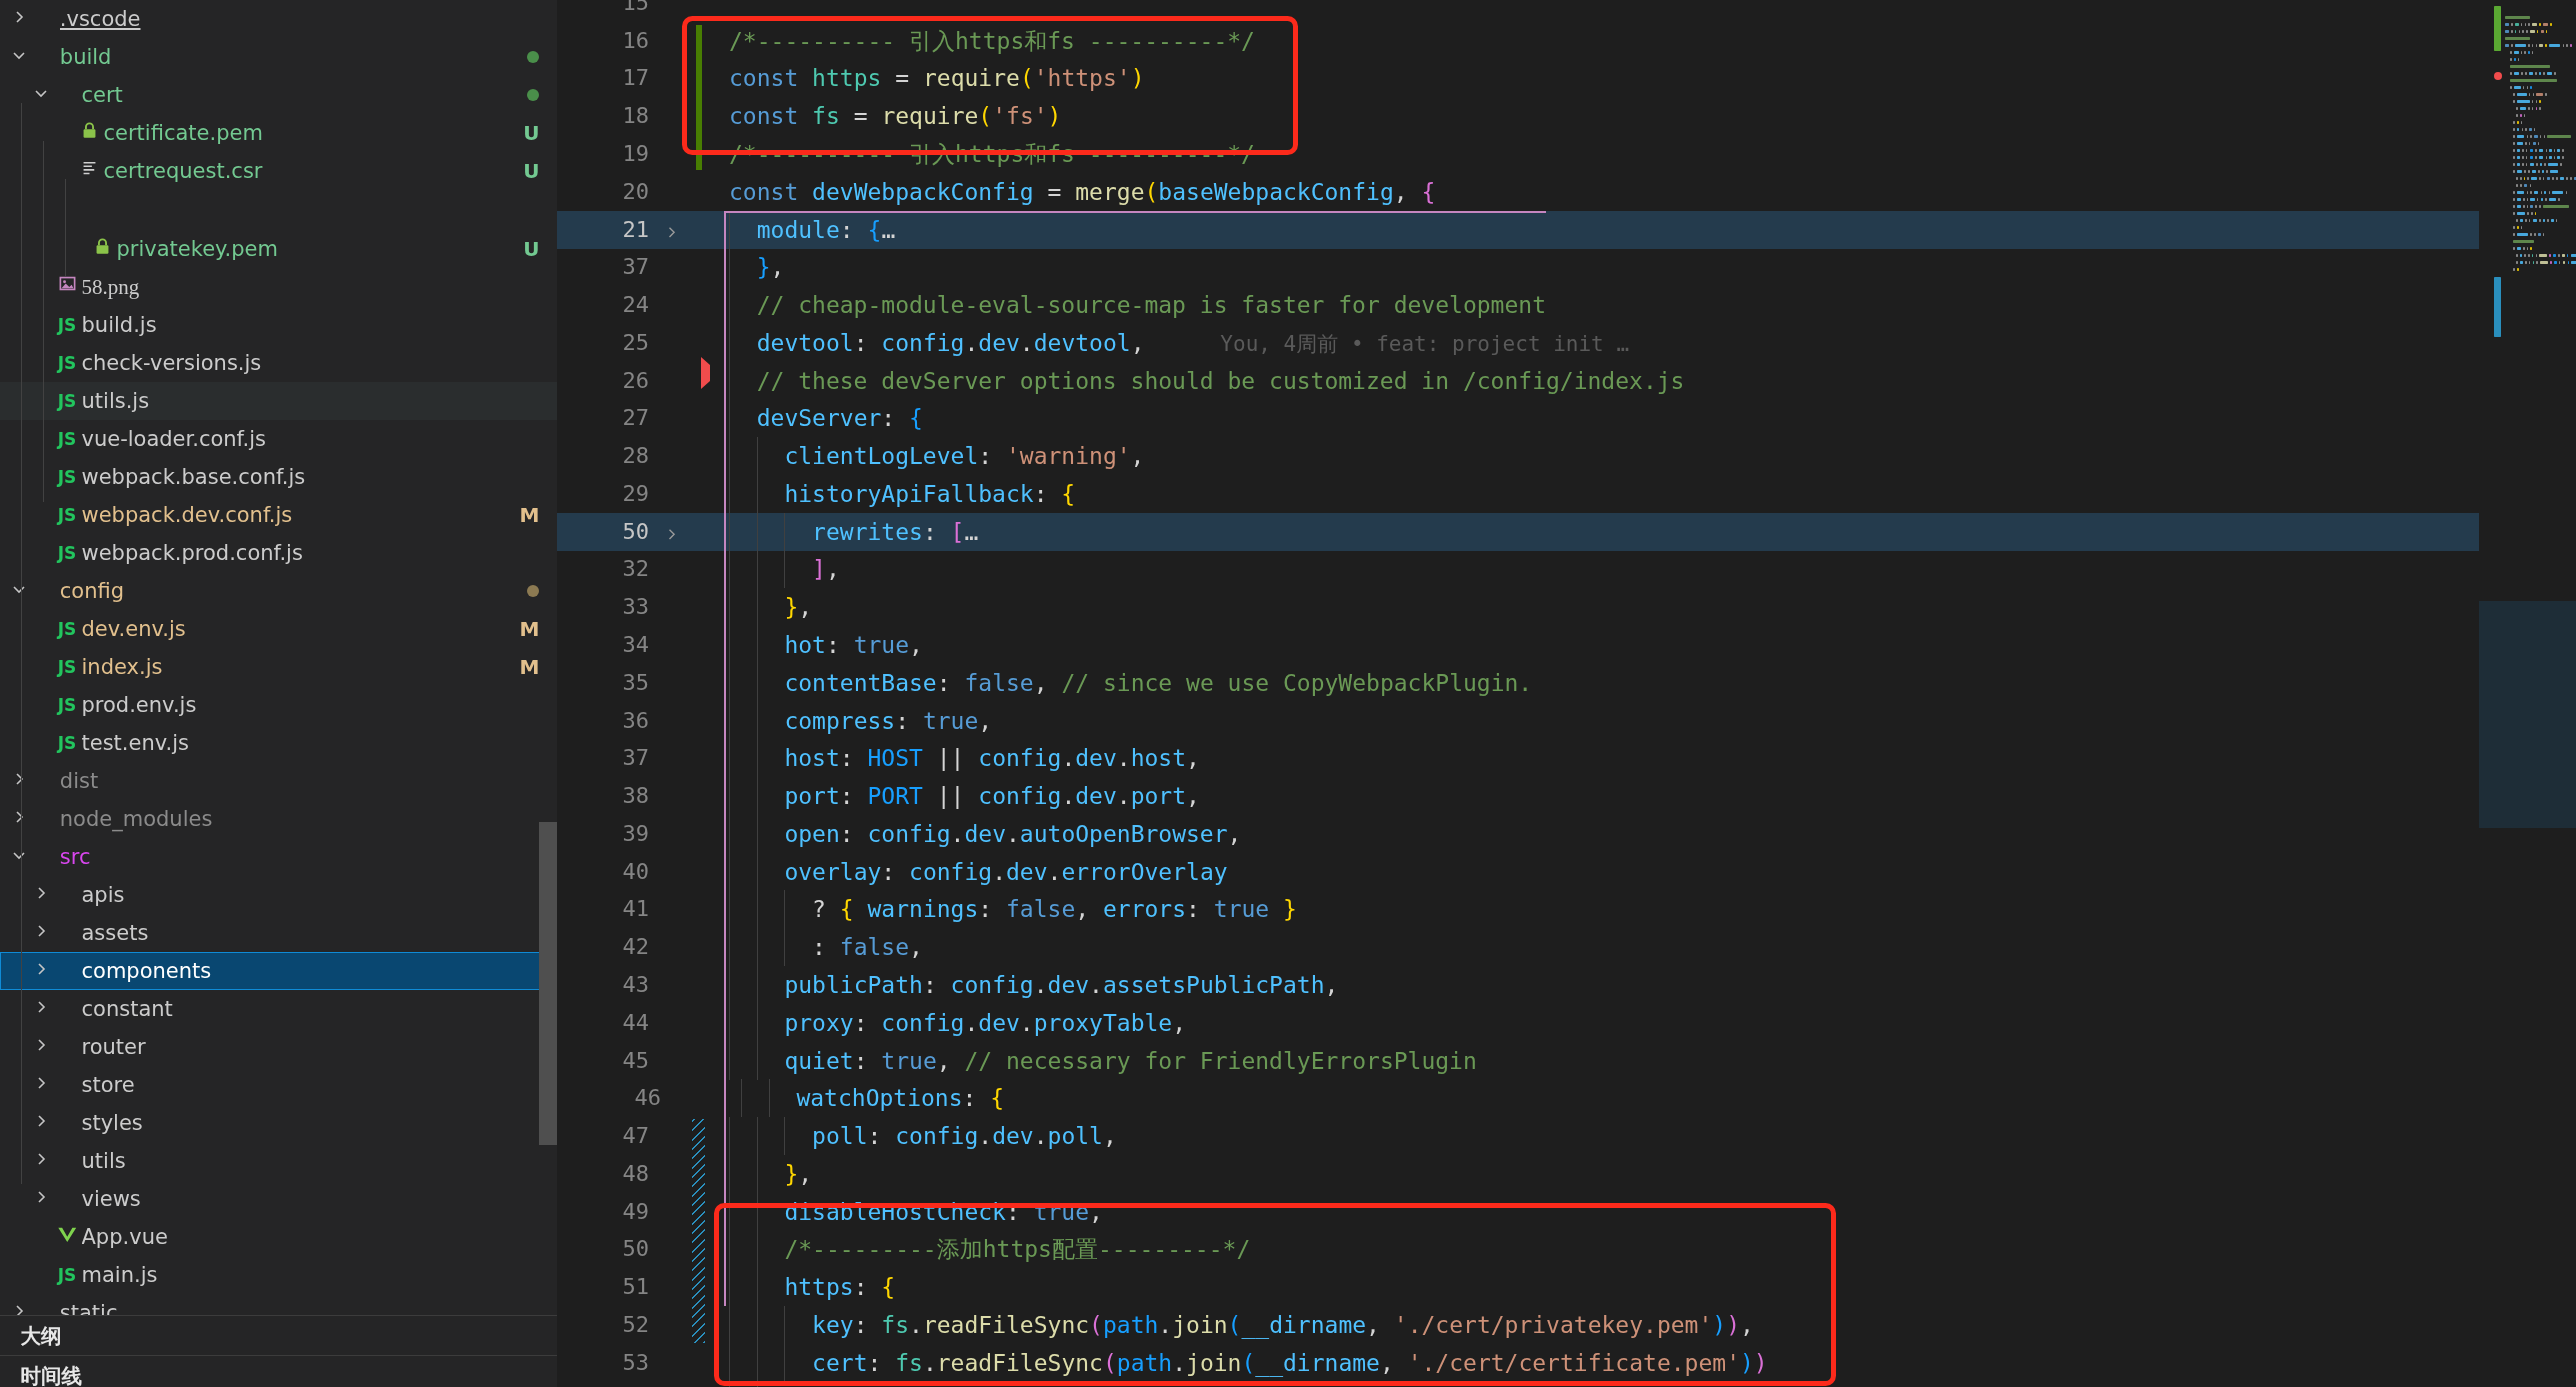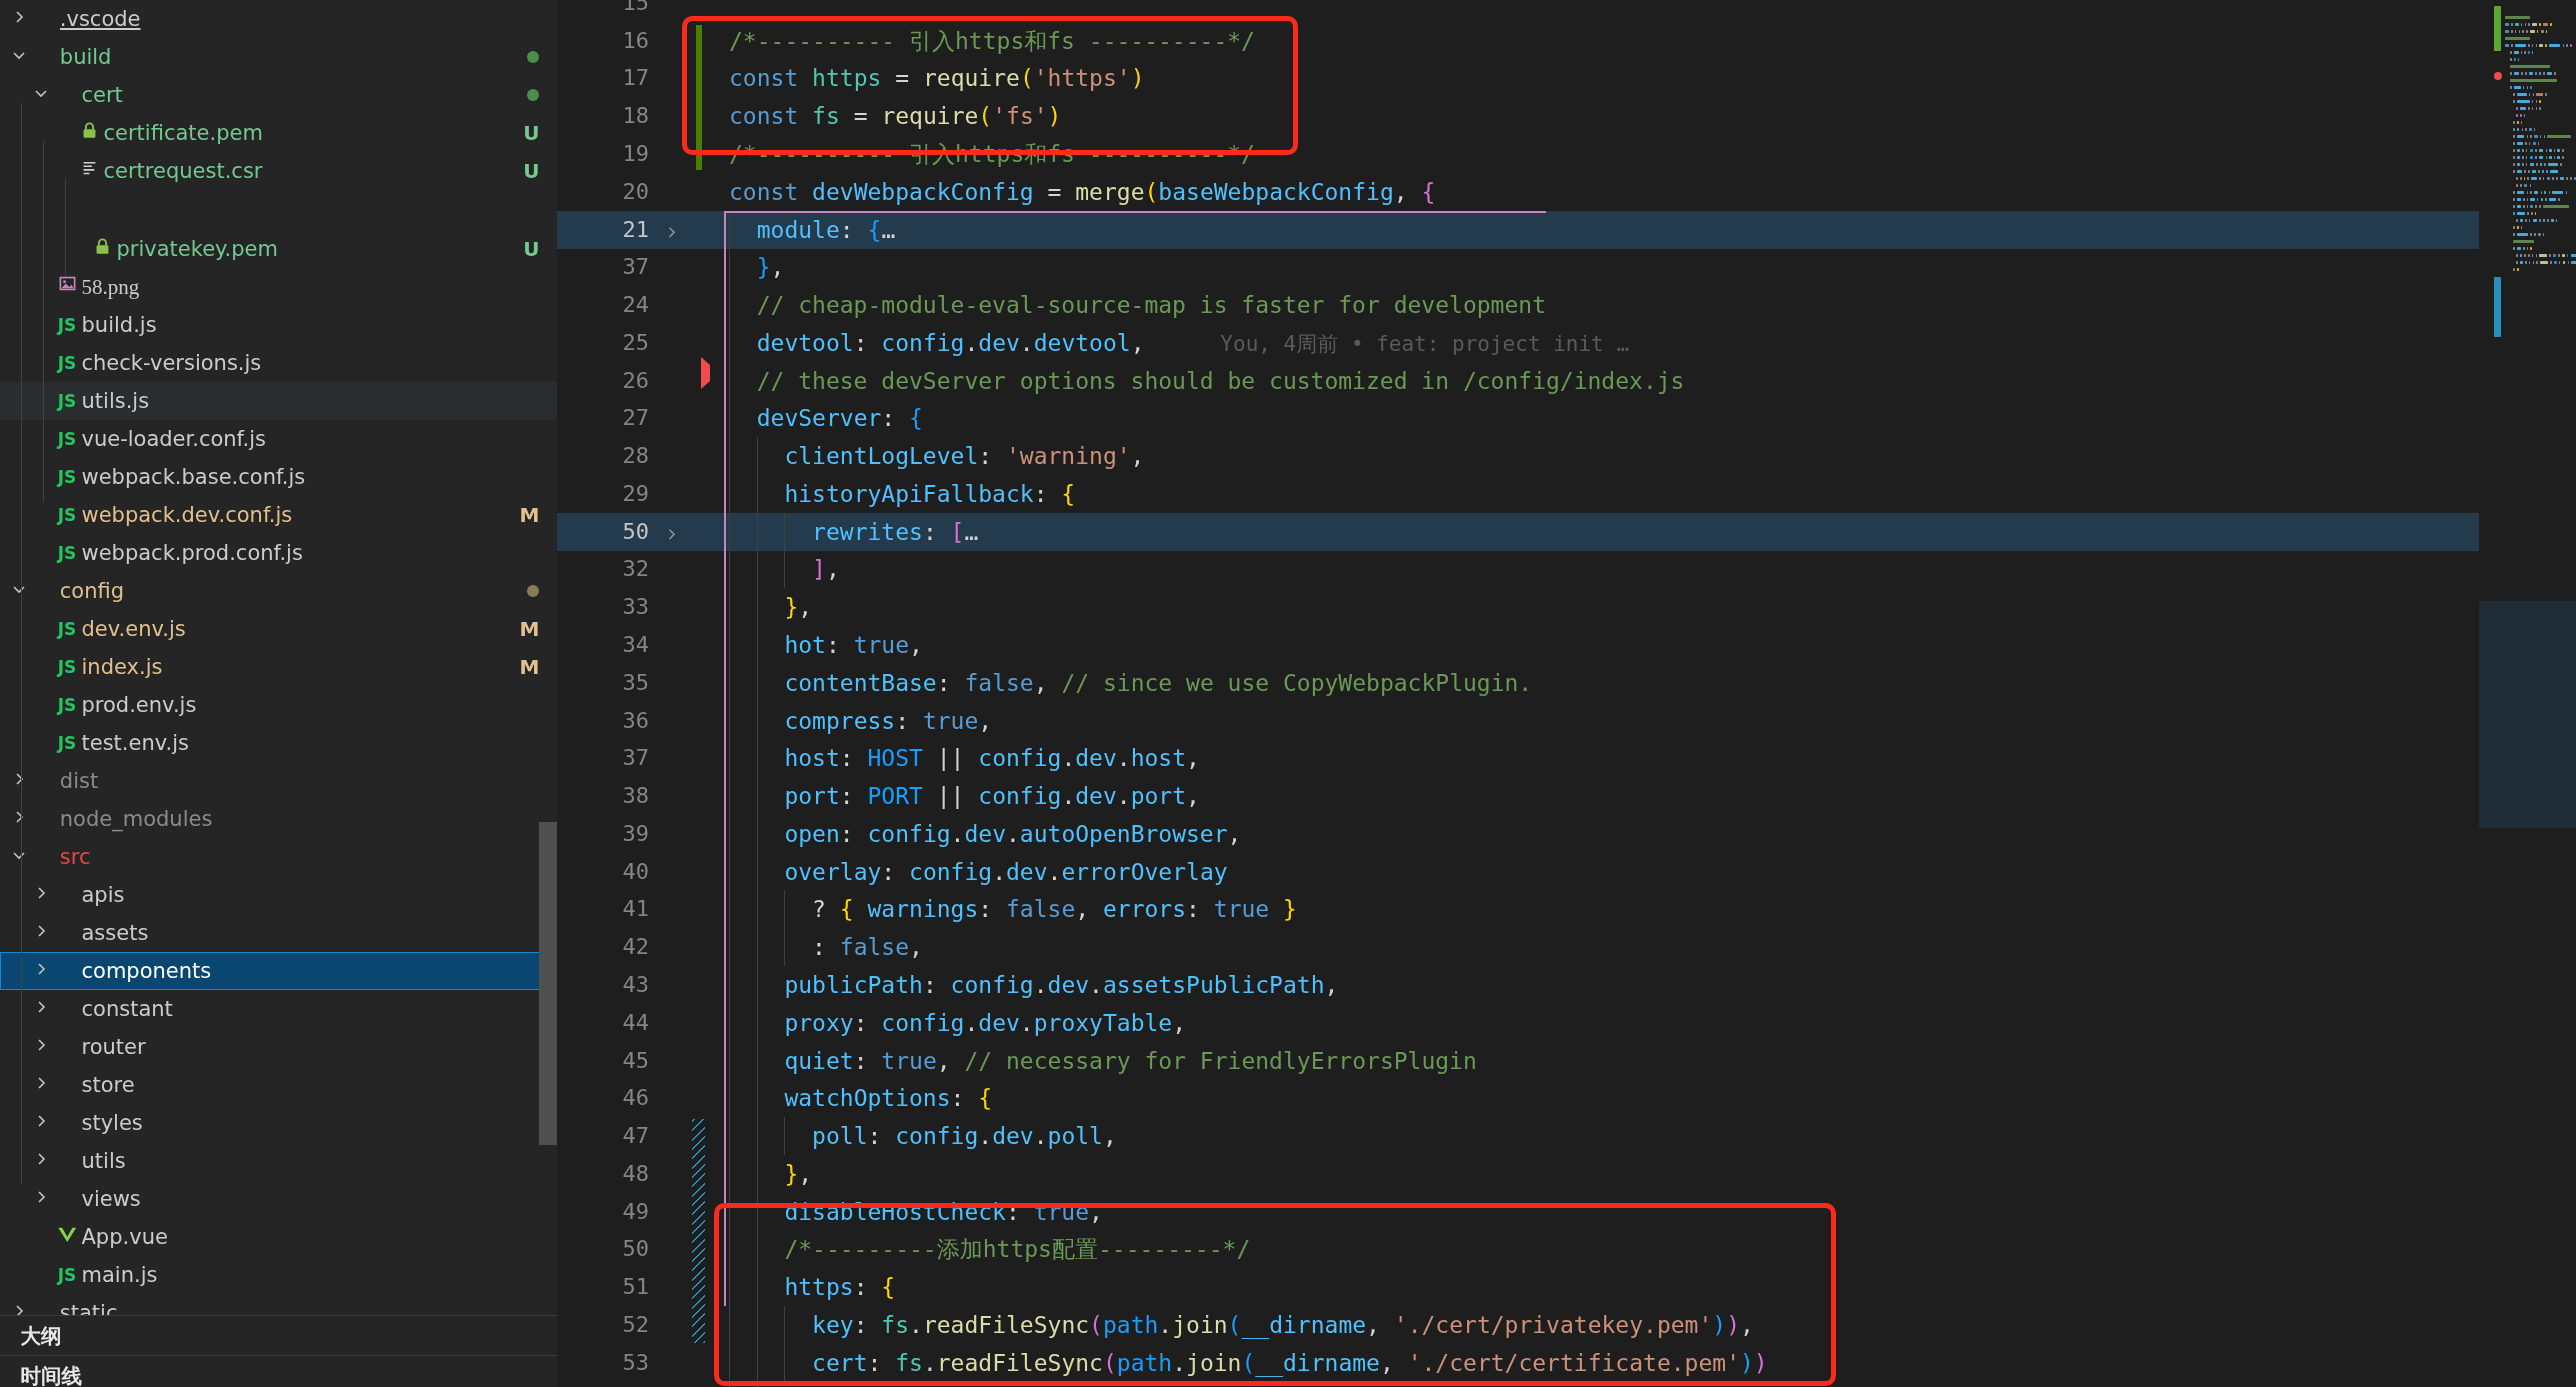--- a/index.html
+++ b/index.html
@@ -290,21 +290,21 @@
               <path d="M6 3l5 5-5 5" fill="none" stroke="#c5c5c5" stroke-width="1.6"></path>
             </svg></span>
           <span class="ficon "></span>
           <span class="lbl" style="color: rgb(139, 139, 139);">node_modules</span>
         </div>
         <div class="row" style="padding-left: 7.3px;">
           <span class="twisty"><svg width="16" height="16" viewBox="0 0 16 16">
               <path d="M3 6l5 5 5-5" fill="none" stroke="#c5c5c5" stroke-width="1.6"></path>
             </svg></span>
           <span class="ficon "></span>
-          <span class="lbl" style="color: #ef4444;">src</span>
+          <span class="lbl" style="color: #d946ef;">src</span>
         </div>
         <div class="row" style="padding-left: 29px;">
           <span class="twisty"><svg width="16" height="16" viewBox="0 0 16 16">
               <path d="M6 3l5 5-5 5" fill="none" stroke="#c5c5c5" stroke-width="1.6"></path>
             </svg></span>
           <span class="ficon "></span>
           <span class="lbl" style="color: rgb(204, 204, 204);">apis</span>
         </div>
         <div class="row" style="padding-left: 29px;">
           <span class="twisty"><svg width="16" height="16" viewBox="0 0 16 16">
@@ -424,21 +424,21 @@
         <div class="line" style="position: absolute; left: 0px; right: 97px; top: 702px;"><span class="ln">36</span><span class="txt"><span class="pl">    </span><span class="kk">compress</span><span class="pl">:</span><span class="pl"> </span><span class="k">true</span><span class="pl">,</span></span><span class="indent" style="left: 172px;"></span><span class="indent" style="left: 200px;"></span></div>
         <div class="line" style="position: absolute; left: 0px; right: 97px; top: 739px;"><span class="ln">37</span><span class="txt"><span class="pl">    </span><span class="kk">host</span><span class="pl">:</span><span class="pl"> </span><span class="p3">HOST</span><span class="pl"> || </span><span class="kk">config</span><span class="pl">.</span><span class="kk">dev</span><span class="pl">.</span><span class="kk">host</span><span class="pl">,</span></span><span class="indent" style="left: 172px;"></span><span class="indent" style="left: 200px;"></span></div>
         <div class="line" style="position: absolute; left: 0px; right: 97px; top: 777px;"><span class="ln">38</span><span class="txt"><span class="pl">    </span><span class="kk">port</span><span class="pl">:</span><span class="pl"> </span><span class="p3">PORT</span><span class="pl"> || </span><span class="kk">config</span><span class="pl">.</span><span class="kk">dev</span><span class="pl">.</span><span class="kk">port</span><span class="pl">,</span></span><span class="indent" style="left: 172px;"></span><span class="indent" style="left: 200px;"></span></div>
         <div class="line" style="position: absolute; left: 0px; right: 97px; top: 815px;"><span class="ln">39</span><span class="txt"><span class="pl">    </span><span class="kk">open</span><span class="pl">:</span><span class="pl"> </span><span class="kk">config</span><span class="pl">.</span><span class="kk">dev</span><span class="pl">.</span><span class="kk">autoOpenBrowser</span><span class="pl">,</span></span><span class="indent" style="left: 172px;"></span><span class="indent" style="left: 200px;"></span></div>
         <div class="line" style="position: absolute; left: 0px; right: 97px; top: 853px;"><span class="ln">40</span><span class="txt"><span class="pl">    </span><span class="kk">overlay</span><span class="pl">:</span><span class="pl"> </span><span class="kk">config</span><span class="pl">.</span><span class="kk">dev</span><span class="pl">.</span><span class="kk">errorOverlay</span></span><span class="indent" style="left: 172px;"></span><span class="indent" style="left: 200px;"></span></div>
         <div class="line" style="position: absolute; left: 0px; right: 97px; top: 890px;"><span class="ln">41</span><span class="txt"><span class="pl">      </span><span class="pl">? </span><span class="p1">{</span><span class="pl"> </span><span class="kk">warnings</span><span class="pl">:</span><span class="pl"> </span><span class="k">false</span><span class="pl">,</span><span class="pl"> </span><span class="kk">errors</span><span class="pl">:</span><span class="pl"> </span><span class="k">true</span><span class="pl"> </span><span class="p1">}</span></span><span class="indent" style="left: 172px;"></span><span class="indent" style="left: 200px;"></span><span class="indent" style="left: 227px;"></span></div>
         <div class="line" style="position: absolute; left: 0px; right: 97px; top: 928px;"><span class="ln">42</span><span class="txt"><span class="pl">      </span><span class="pl">: </span><span class="k">false</span><span class="pl">,</span></span><span class="indent" style="left: 172px;"></span><span class="indent" style="left: 200px;"></span><span class="indent" style="left: 227px;"></span></div>
         <div class="line" style="position: absolute; left: 0px; right: 97px; top: 966px;"><span class="ln">43</span><span class="txt"><span class="pl">    </span><span class="kk">publicPath</span><span class="pl">:</span><span class="pl"> </span><span class="kk">config</span><span class="pl">.</span><span class="kk">dev</span><span class="pl">.</span><span class="kk">assetsPublicPath</span><span class="pl">,</span></span><span class="indent" style="left: 172px;"></span><span class="indent" style="left: 200px;"></span></div>
         <div class="line" style="position: absolute; left: 0px; right: 97px; top: 1004px;"><span class="ln">44</span><span class="txt"><span class="pl">    </span><span class="kk">proxy</span><span class="pl">:</span><span class="pl"> </span><span class="kk">config</span><span class="pl">.</span><span class="kk">dev</span><span class="pl">.</span><span class="kk">proxyTable</span><span class="pl">,</span></span><span class="indent" style="left: 172px;"></span><span class="indent" style="left: 200px;"></span></div>
         <div class="line" style="position: absolute; left: 0px; right: 97px; top: 1042px;"><span class="ln">45</span><span class="txt"><span class="pl">    </span><span class="kk">quiet</span><span class="pl">:</span><span class="pl"> </span><span class="k">true</span><span class="pl">,</span><span class="pl"> </span><span class="cm">// necessary for FriendlyErrorsPlugin</span></span><span class="indent" style="left: 172px;"></span><span class="indent" style="left: 200px;"></span></div>
-        <div class="line" style="position: absolute; left: 0px; right: 97px; top: 1079px;"><span class="ln">46</span><span class="txt"><span class="pl">    </span><span class="kk">watchOptions</span><span class="pl">:</span><span class="pl"> </span><span class="p1">{</span></span><span class="indent" style="left: 172px;"></span><span class="indent" style="left: 200px;"></span></div>
+        <div class="line" style="position: absolute; left: 12px; right: 97px; top: 1079px;"><span class="ln">46</span><span class="txt"><span class="pl">    </span><span class="kk">watchOptions</span><span class="pl">:</span><span class="pl"> </span><span class="p1">{</span></span><span class="indent" style="left: 172px;"></span><span class="indent" style="left: 200px;"></span></div>
         <div class="line" style="position: absolute; left: 0px; right: 97px; top: 1117px;"><span class="ln">47</span><span class="txt"><span class="pl">      </span><span class="kk">poll</span><span class="pl">:</span><span class="pl"> </span><span class="kk">config</span><span class="pl">.</span><span class="kk">dev</span><span class="pl">.</span><span class="kk">poll</span><span class="pl">,</span></span><span class="indent" style="left: 172px;"></span><span class="indent" style="left: 200px;"></span><span class="indent" style="left: 227px;"></span></div>
         <div class="line" style="position: absolute; left: 0px; right: 97px; top: 1155px;"><span class="ln">48</span><span class="txt"><span class="pl">    </span><span class="p1">}</span><span class="pl">,</span></span><span class="indent" style="left: 172px;"></span><span class="indent" style="left: 200px;"></span></div>
         <div class="line" style="position: absolute; left: 0px; right: 97px; top: 1193px;"><span class="ln">49</span><span class="txt"><span class="pl">    </span><span class="kk">disableHostCheck</span><span class="pl">:</span><span class="pl"> </span><span class="k">true</span><span class="pl">,</span></span><span class="indent" style="left: 172px;"></span><span class="indent" style="left: 200px;"></span></div>
         <div class="line" style="position: absolute; left: 0px; right: 97px; top: 1230px;"><span class="ln">50</span><span class="txt"><span class="cm">    /*---------添加https配置---------*/</span></span><span class="indent" style="left: 172px;"></span><span class="indent" style="left: 200px;"></span></div>
         <div class="line" style="position: absolute; left: 0px; right: 97px; top: 1268px;"><span class="ln">51</span><span class="txt"><span class="pl">    </span><span class="kk">https</span><span class="pl">:</span><span class="pl"> </span><span class="p1">{</span></span><span class="indent" style="left: 172px;"></span><span class="indent" style="left: 200px;"></span></div>
         <div class="line" style="position: absolute; left: 0px; right: 97px; top: 1306px;"><span class="ln">52</span><span class="txt"><span class="pl">      </span><span class="kk">key</span><span class="pl">:</span><span class="pl"> </span><span class="var">fs</span><span class="pl">.</span><span class="fn">readFileSync</span><span class="p2">(</span><span class="p3">path</span><span class="pl">.</span><span class="fn">join</span><span class="p3">(</span><span class="kk">__dirname</span><span class="pl">,</span><span class="pl"> </span><span class="str">'./cert/privatekey.pem'</span><span class="p3">)</span><span class="p2">)</span><span class="pl">,</span></span><span class="indent" style="left: 172px;"></span><span class="indent" style="left: 200px;"></span><span class="indent" style="left: 227px;"></span></div>
         <div class="line" style="position: absolute; left: 0px; right: 97px; top: 1344px;"><span class="ln">53</span><span class="txt"><span class="pl">      </span><span class="kk">cert</span><span class="pl">:</span><span class="pl"> </span><span class="var">fs</span><span class="pl">.</span><span class="fn">readFileSync</span><span class="p2">(</span><span class="p3">path</span><span class="pl">.</span><span class="fn">join</span><span class="p3">(</span><span class="kk">__dirname</span><span class="pl">,</span><span class="pl"> </span><span class="str">'./cert/certificate.pem'</span><span class="p3">)</span><span class="p2">)</span></span><span class="indent" style="left: 172px;"></span><span class="indent" style="left: 200px;"></span><span class="indent" style="left: 227px;"></span></div>
         <div class="line" style="position: absolute; left: 0px; right: 97px; top: 1382px;"><span class="ln">54</span><span class="txt"><span class="pl">    </span><span class="p1">}</span></span><span class="indent" style="left: 172px;"></span><span class="indent" style="left: 200px;"></span></div>
       </div>
     <div id="gutterdec">

